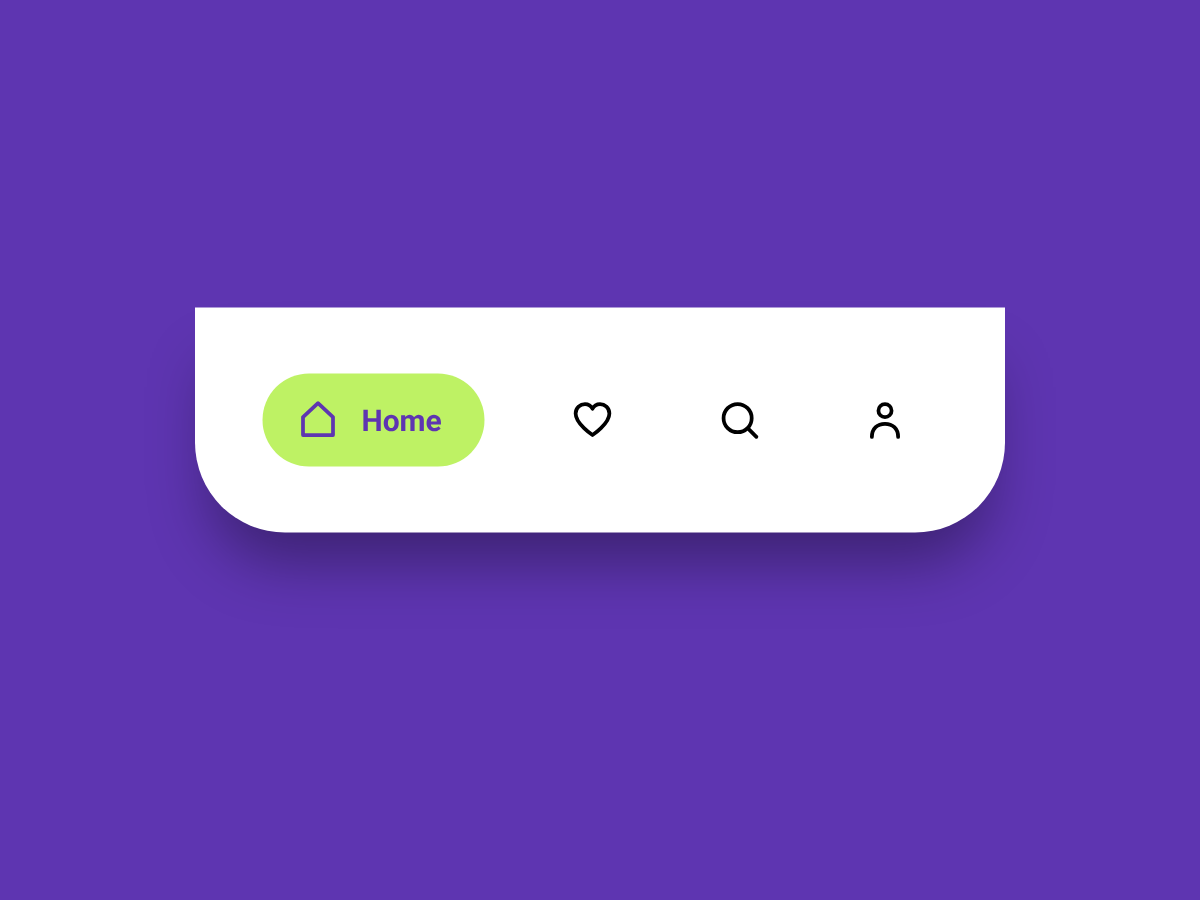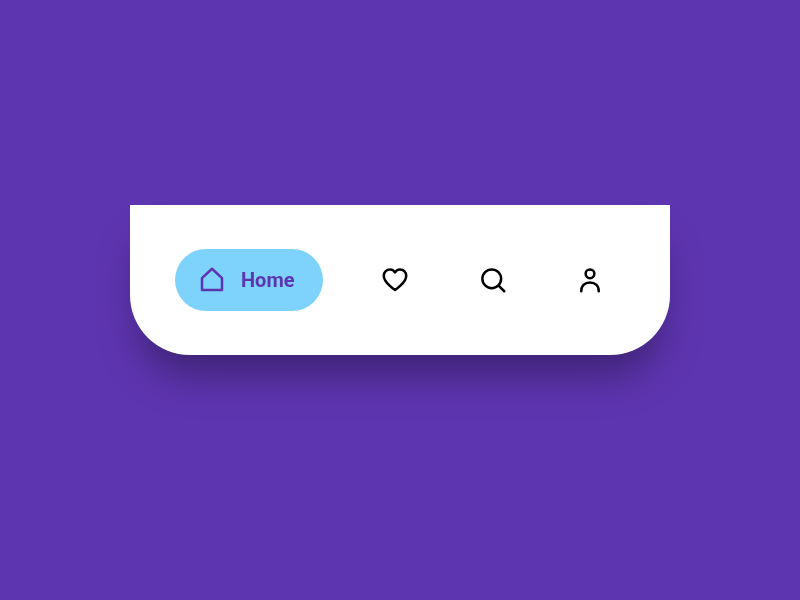--- a/index.html
+++ b/index.html
@@ -29,21 +29,21 @@
       position: relative;
       top: -20px;
     }
     .nav-item {
       display: flex;
       align-items: center;
       justify-content: center;
       cursor: pointer;
     }
     .nav-item.active {
-      background: #7dd3fc;
+      background: #bef264;
       border-radius: 999px;
       padding: 16px 28px 16px 22px;
       gap: 14px;
     }
     .nav-item.active svg {
       stroke: #5e35b1;
     }
     .nav-label {
       color: #5e35b1;
       font-size: 20px;

